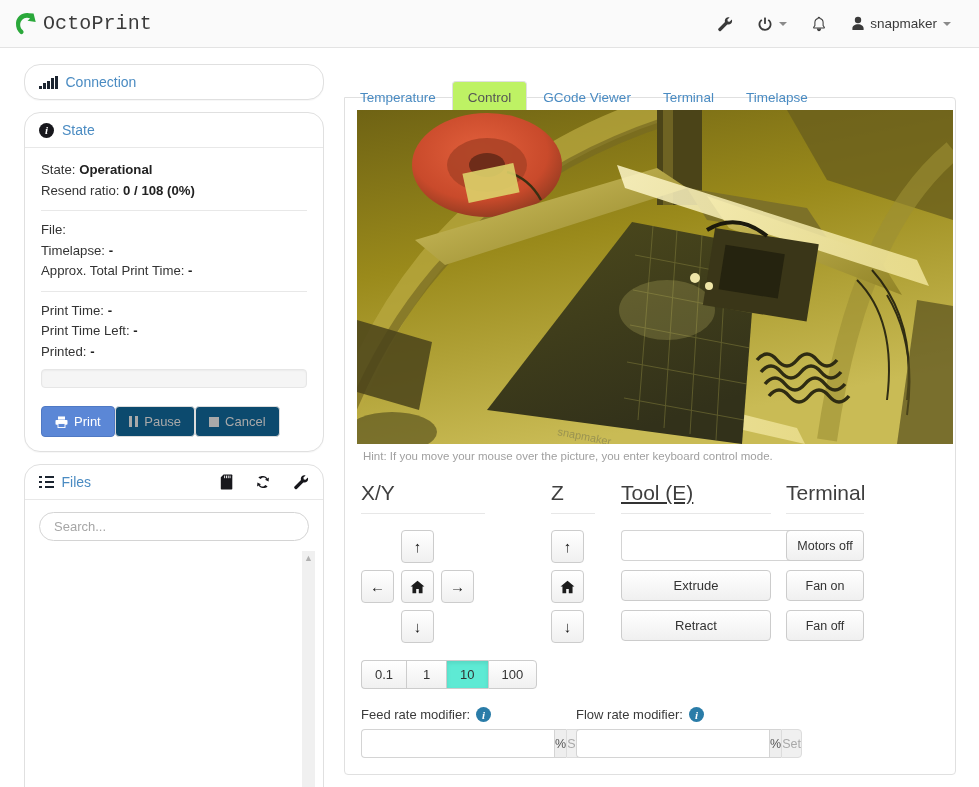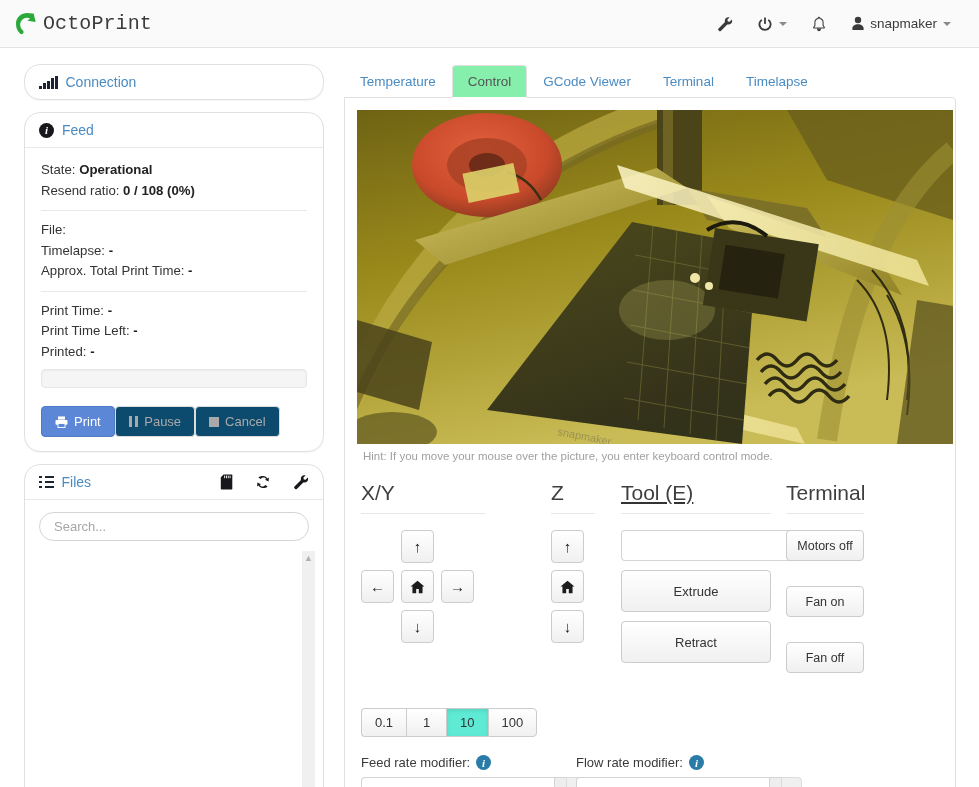--- a/index.html
+++ b/index.html
@@ -161,25 +161,25 @@
   
   .tabs { display: flex; align-items: flex-end; height: 33px; }
   .tab {
     padding: 8px 15px 7px 15px;
     font-size: 13.5px;
     color: #4a8bc2;
     cursor: pointer;
     border: 1px solid transparent;
     border-radius: 4px 4px 0 0;
     line-height: 16px;
-    position: relative; top: 1px;
+    position: relative; top: 17px;
   }
   .tab.active {
     color: #555555;
-    background: #86efac;
+    background: #bef264;
     border-color: #e0e0e0;
     border-bottom-color: #ffffff;
   }
   .tab-content {
     border: 1px solid #e0e0e0;
     border-radius: 0 4px 4px 4px;
     background: #fff;
     padding: 12px 12px 16px 12px;
     min-height: 660px;
   }
@@ -229,22 +229,22 @@
     background: #fff;
   }
   .ig-addon {
     min-width: 38px; height: 31px;
     border: 1px solid #d4d4d4;
     border-radius: 0 4px 4px 0;
     background: #eeeeee;
     display: flex; align-items: center; justify-content: center;
     font-size: 12.5px; color: #555;
   }
-  .wide-btn { width: 150px; height: 42px; margin-bottom: 9px; padding: 0; }
-  .gen-btn { width: 78px; height: 31px; padding: 0; margin-bottom: 25px; font-size: 12.5px; }
+  .wide-btn { width: 150px; height: 31px; margin-bottom: 9px; padding: 0; }
+  .gen-btn { width: 78px; height: 31px; padding: 0; margin-bottom: 9px; font-size: 12.5px; }
 
   
   .btn-group { display: inline-flex; margin-top: 10px; }
   .btn-group .btn {
     border-radius: 0; border-right-width: 0;
     padding: 6px 13px; font-size: 13px; min-width: 40px;
   }
   .btn-group .btn:first-child { border-radius: 4px 0 0 4px; }
   .btn-group .btn:last-child { border-radius: 0 4px 4px 0; border-right-width: 1px; }
   .btn-group .btn.sel {
@@ -330,21 +330,21 @@
             <i></i>
             <i></i>
           </span>
         <span class="title">Connection</span>
       </div>
     </div>
 
     <div class="panel">
       <div class="panel-head bordered">
         <span class="info-circle">i</span>
-        <span class="title">Feed</span>
+        <span class="title">State</span>
       </div>
       <div class="panel-body">
         <div class="state-line">
           <span>State:</span>
           <b>Operational</b>
         </div>
         <div class="state-line">
           <span>Resend ratio:</span>
           <b>0 / 108 (0%)</b>
         </div>

